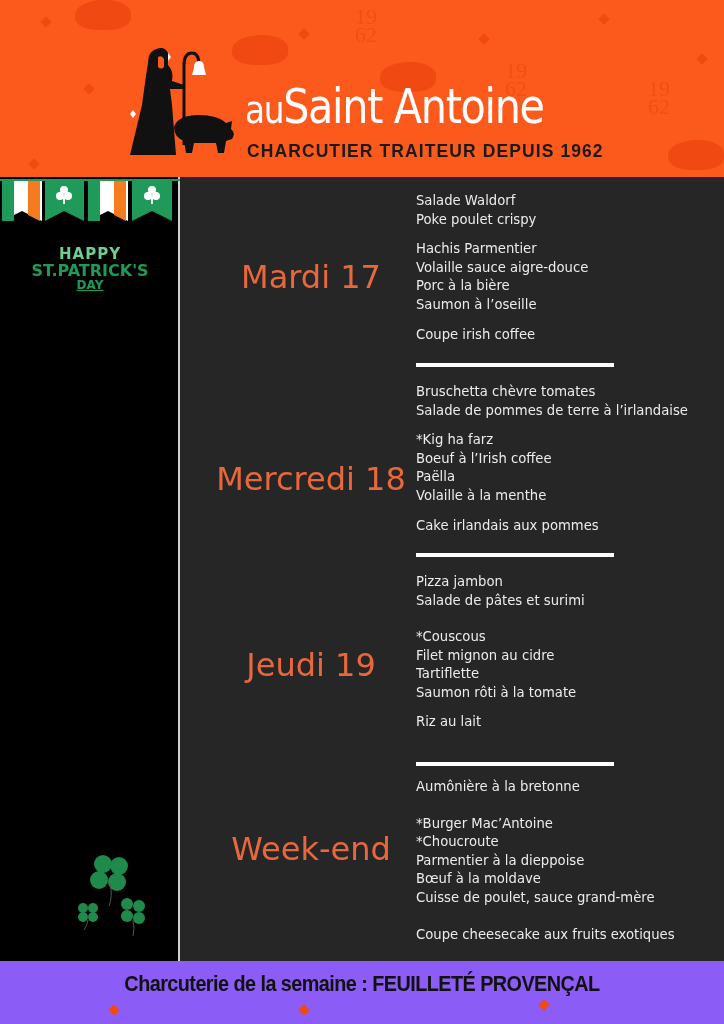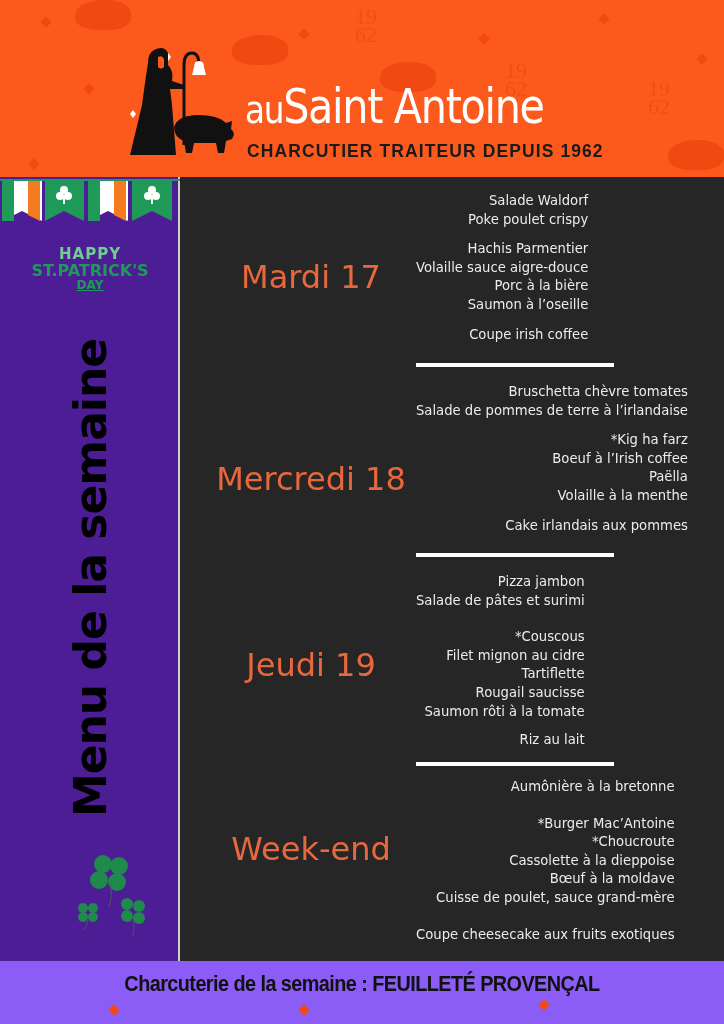--- a/index.html
+++ b/index.html
@@ -20,39 +20,39 @@
     font-family: "DejaVu Sans", sans-serif; font-size: 48px; letter-spacing: -1.5px; white-space: nowrap;
     transform: scaleX(0.86); transform-origin: left top;
   }
   .brand-title .au { font-size: 38px; }
   .brand-tag {
     position: absolute; left: 247px; top: 140px; color: #1a1a1a;
     font-family: "Liberation Sans", sans-serif; font-weight: bold; font-size: 19px; letter-spacing: 1.2px;
     white-space: nowrap; transform: scaleX(0.92); transform-origin: left top;
   }
 
-  .left-panel { position: absolute; left: 0; top: 177px; width: 180px; height: 784px; background: #4c1d95; border-right: 2px solid #d0d0d0; }
+  .left-panel { position: absolute; left: 0; top: 177px; width: 180px; height: 784px; background: #000000; border-right: 2px solid #d0d0d0; }
   .bunting { position: absolute; left: 0; top: 2px; width: 180px; height: 44px; }
   .stpat { position: absolute; left: 30px; top: 68px; width: 120px; text-align: center; }
   .stpat .happy { color: #6fcf8f; font-weight: bold; font-size: 15px; letter-spacing: 1px; font-family: "DejaVu Sans", sans-serif; }
   .stpat .st { color: #1f9a58; font-weight: bold; font-size: 16px; font-family: "DejaVu Sans", sans-serif; margin-top: -2px; }
   .stpat .day { color: #1f9a58; font-weight: bold; font-size: 12px; font-family: "DejaVu Sans", sans-serif; margin-top: -2px; text-decoration: underline; }
   .vertical-title {
     position: absolute; left: 90px; top: 578px; transform: translate(-50%, -50%) rotate(-90deg);
     white-space: nowrap; font-family: "DejaVu Sans", sans-serif; font-weight: bold; font-size: 44px; color: #000;
     letter-spacing: -1px;
   }
   .clovers { position: absolute; left: 75px; top: 850px; width: 80px; height: 90px; }
 
   .menu-area { position: absolute; left: 180px; top: 177px; width: 544px; height: 784px; background: #262626; }
   .day-label {
     position: absolute; color: #e8683d; font-family: "DejaVu Sans", sans-serif; font-size: 32px; font-weight: normal;
     text-align: center; width: 230px;
   }
-  .dish-list { position: absolute; left: 416px; color: #ececec; font-family: "DejaVu Sans", sans-serif; font-size: 13.2px; text-align: right; }
+  .dish-list { position: absolute; left: 416px; color: #ececec; font-family: "DejaVu Sans", sans-serif; font-size: 13.2px; }
   .dish { height: 18.6px; line-height: 18.6px; white-space: nowrap; }
   .divider { position: absolute; left: 416px; width: 198px; height: 4px; background: #ffffff; }
 
   .footer {
     position: absolute; left: 0; top: 961px; width: 724px; height: 65px; background: #8b5cf6; overflow: hidden;
   }
   .footer-text {
     position: absolute; left: 0; top: 10px; width: 724px; text-align: center; color: #111;
     font-family: "Liberation Sans", sans-serif; font-weight: bold; font-size: 22px; letter-spacing: -0.6px;
     transform: scaleX(0.9); white-space: nowrap;
@@ -189,34 +189,33 @@
 <div class="divider" style="top:553px;"></div>
 
 <div class="day-label" style="left:196px;top:646px;">Jeudi 19</div>
 <div class="dish-list" style="top:573px;">
   <div class="dish">Pizza jambon</div>
   <div class="dish">Salade de pâtes et surimi</div>
   <div style="height:18px"></div>
   <div class="dish">*Couscous</div>
   <div class="dish">Filet mignon au cidre</div>
   <div class="dish">Tartiflette</div>
-  <div class="dish">Rougail saucisse</div>
   <div class="dish">Saumon rôti à la tomate</div>
   <div style="height:10px"></div>
   <div class="dish">Riz au lait</div>
 </div>
 <div class="divider" style="top:762px;"></div>
 
 <div class="day-label" style="left:196px;top:830px;">Week-end</div>
 <div class="dish-list" style="top:778px;">
   <div class="dish">Aumônière à la bretonne</div>
   <div style="height:18px"></div>
   <div class="dish">*Burger Mac’Antoine</div>
   <div class="dish">*Choucroute</div>
-  <div class="dish">Cassolette à la dieppoise</div>
+  <div class="dish">Parmentier à la dieppoise</div>
   <div class="dish">Bœuf à la moldave</div>
   <div class="dish">Cuisse de poulet, sauce grand-mère</div>
   <div style="height:18px"></div>
   <div class="dish">Coupe cheesecake aux fruits exotiques</div>
 </div>
 
 <div class="footer">
   <div class="bg-diamond" style="left:110px;top:45px;"></div>
   <div class="bg-diamond" style="left:300px;top:45px;"></div>
   <div class="bg-diamond" style="left:540px;top:40px;"></div>

